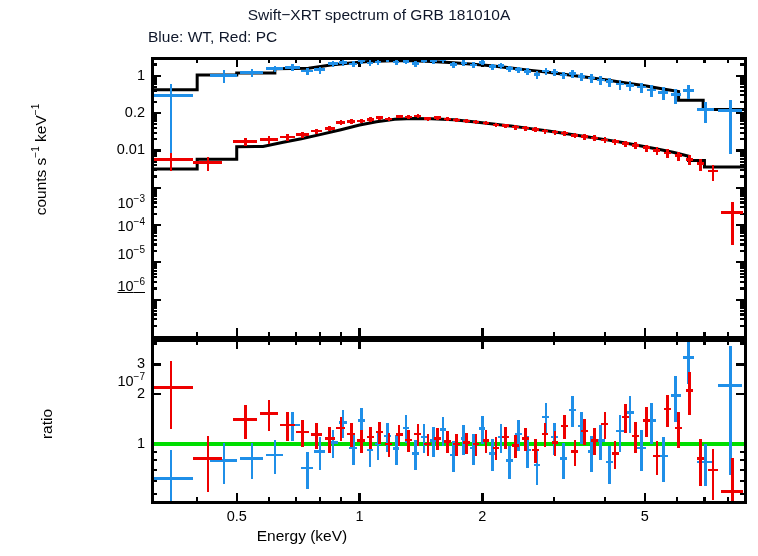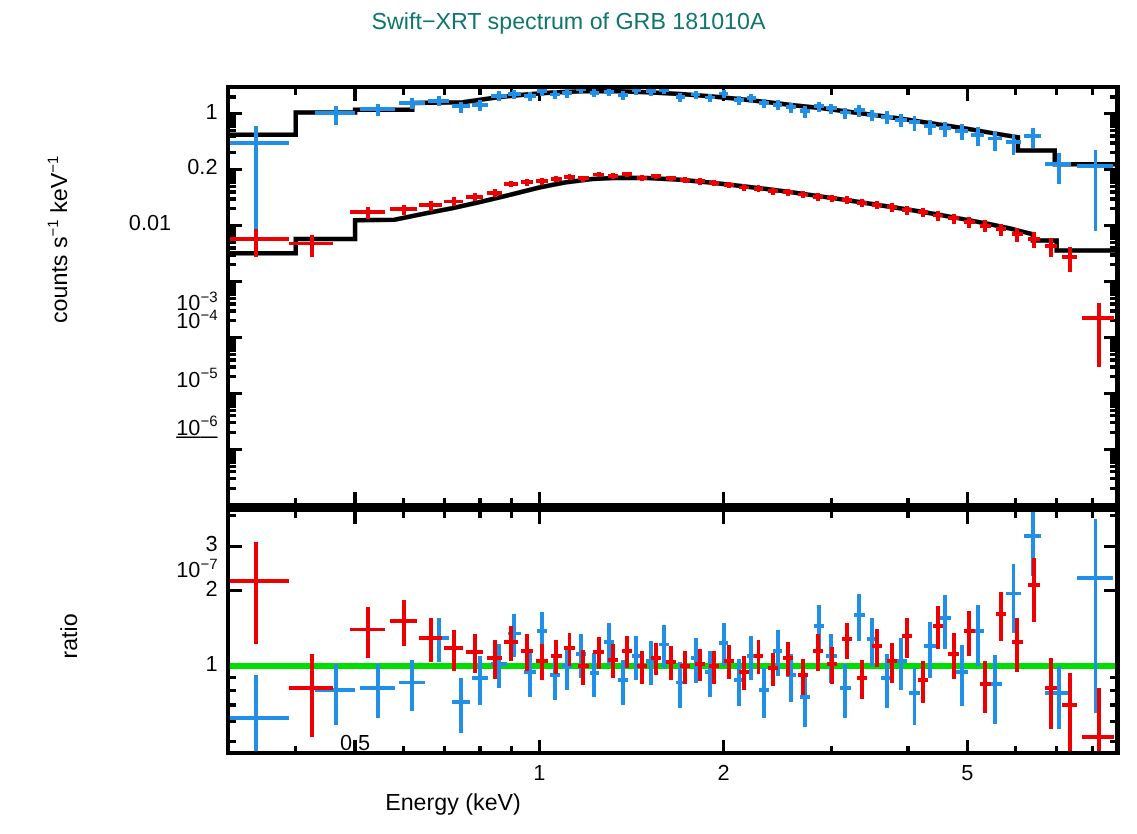--- a/index.html
+++ b/index.html
@@ -1,21 +1,21 @@
 <!DOCTYPE html>
 <html><head>
 <meta charset="utf-8">
 <title>Swift-XRT spectrum of GRB 181010A</title>
 <style>
   html,body{margin:0;padding:0;background:#ffffff;}
   body{width:758px;height:556px;overflow:hidden;
        font-family:"Liberation Sans","DejaVu Sans",sans-serif;color:#000;}
   #root{position:relative;width:758px;height:556px;background:#fff;}
 
-  .ttl{position:absolute;white-space:nowrap;color:#0f766e;}
+  .ttl{position:absolute;white-space:nowrap;color:#0f172a;}
   #title-main{left:0;top:6px;width:758px;text-align:center;font-size:15.5px;}
   #title-sub{left:148px;top:28px;font-size:15.5px;}
 
   
   #ylab-main{position:absolute;left:-60px;top:150px;width:200px;text-align:center;
       transform:rotate(-90deg);transform-origin:50% 50%;font-size:15.5px;white-space:nowrap;}
   #ylab-ratio{position:absolute;left:-3px;top:415px;width:100px;text-align:center;
       transform:rotate(-90deg);transform-origin:50% 50%;font-size:15.5px;white-space:nowrap;}
   #xlab{position:absolute;left:0;top:527px;width:604px;text-align:center;font-size:15.5px;}
 
@@ -24,20 +24,21 @@
   .ytick-lab sup{font-size:10px;vertical-align:super;}
   .xtick-lab{position:absolute;text-align:center;font-size:14.5px;width:40px;}
 
   svg{position:absolute;left:0;top:0;}
 </style>
 </head>
 <body>
 <div id="root">
 
 <div class="ttl" id="title-main">Swift−XRT spectrum of GRB 181010A</div>
+<div class="ttl" id="title-sub">Blue: WT, Red: PC</div>
 
 <div id="ylab-main">counts s<sup style="font-size:10px;vertical-align:super">−1</sup> keV<sup style="font-size:10px;vertical-align:super">−1</sup></div>
 <div id="ylab-ratio">ratio</div>
 <div id="xlab">Energy (keV)</div>
 
 <svg id="plot" width="758" height="556" shape-rendering="crispEdges">
       <defs>
         <clipPath id="clipMain">
           <rect x="152" y="58" width="593" height="279"></rect>
         </clipPath>
@@ -1012,28 +1013,28 @@
         <line x1="721.3342315808943" y1="491.5136816640615" x2="742.974492264491" y2="491.5136816640615" stroke="#ee0000" stroke-width="2.6"></line>
         <line x1="732.4844487190712" y1="458.47853991521055" x2="732.4844487190712" y2="553.903138264209" stroke="#ee0000" stroke-width="2.6"></line>
       </g>
       <rect x="152" y="58" width="593" height="279" fill="none" stroke="#000000" stroke-width="3"></rect>
       <rect x="152" y="340" width="593" height="162" fill="none" stroke="#000000" stroke-width="3"></rect>
     </svg>
 
 <div id="ticklabels">
       <div class="ytick-lab" style="top: 66.8032px;">1</div>
       <div class="ytick-lab" style="top: 104.117px;">0.2</div>
-      <div class="ytick-lab" style="top: 141.431px; text-align: center;">0.01</div>
+      <div class="ytick-lab" style="top: 141.431px;">0.01</div>
       <div class="ytick-lab" style="top: 178.745px; margin-top: 14px;">10<sup>−3</sup></div>
-      <div class="ytick-lab" style="top: 205px;">10<sup>−4</sup></div>
+      <div class="ytick-lab" style="top: 216px;">10<sup>−4</sup></div>
       <div class="ytick-lab" style="top: 244px;">10<sup>−5</sup></div>
       <div class="ytick-lab" style="top: 276px; text-decoration: underline;">10<sup>−6</sup></div>
       <div class="ytick-lab" style="top: 328px; margin-top: 43px;">10<sup>−7</sup></div>
       <div class="ytick-lab" style="top: 435.085px;">1</div>
       <div class="ytick-lab" style="top: 384.812px;">2</div>
       <div class="ytick-lab" style="top: 355.404px;">3</div>
-      <div class="xtick-lab" style="left: 216.722px; top: 488px;">0.5</div>
+      <div class="xtick-lab" style="left: 216.722px; top: 508px;">0.5</div>
       <div class="xtick-lab" style="left: 339.569px; top: 508px;">1</div>
       <div class="xtick-lab" style="left: 462.415px; top: 508px;">2</div>
       <div class="xtick-lab" style="left: 624.809px; top: 508px;">5</div>
     </div>
 
 </div>
 
 </body></html>

